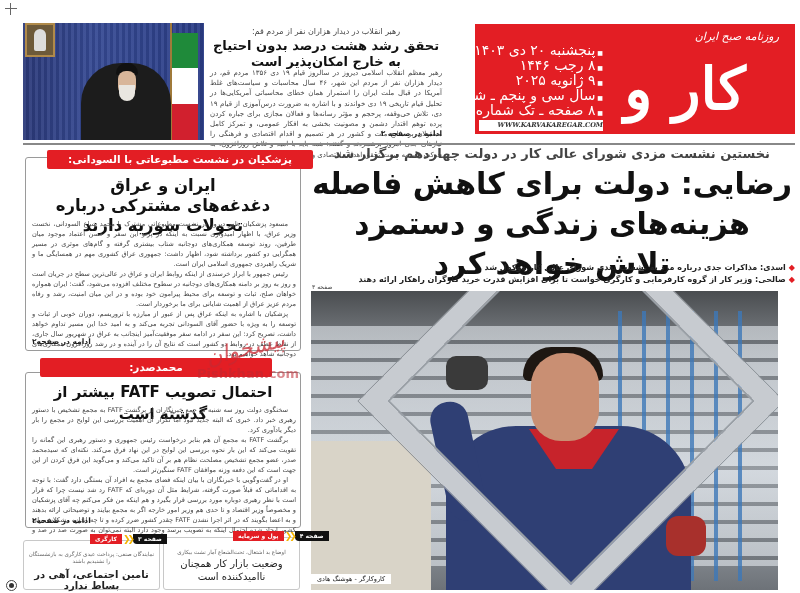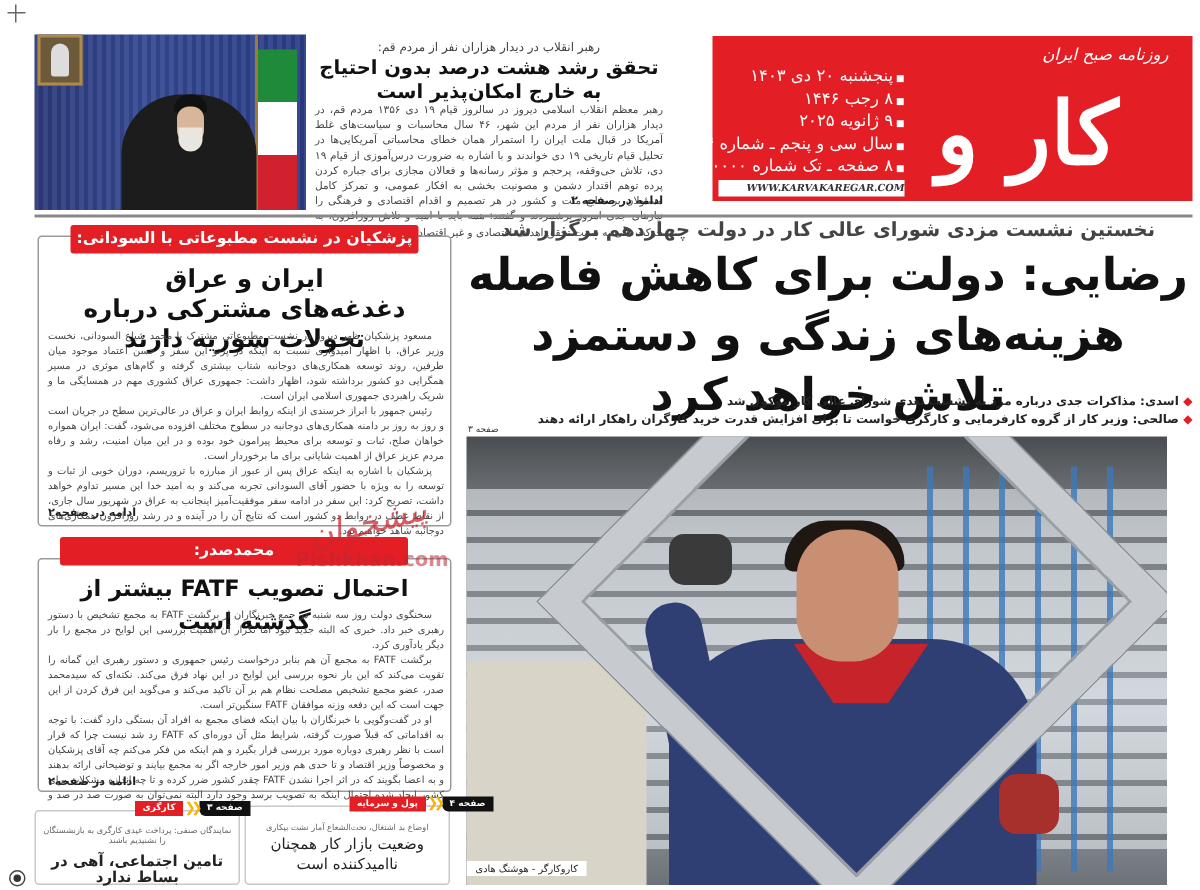--- a/index.html
+++ b/index.html
@@ -8,21 +8,21 @@
 
   .abs { position: absolute; }
 
   
   .masthead { left: 475px; top: 24px; width: 320px; height: 112px; }
   .mast-red { position: absolute; left: 0; top: 0; width: 320px; height: 110px; background: #e31e24; }
   .mast-tagline { position: absolute; right: 16px; top: 6px; color: #fff; font-size: 11px; font-style: italic; }
   .mast-logo { position: absolute; right: 10px; top: 22px; width: 200px; height: 86px; color: #fff;
     font-family: "DejaVu Serif", serif; font-weight: bold; font-size: 58px; line-height: 86px; text-align: center; letter-spacing: 2px; }
   .mast-info { position: absolute; left: 4px; top: 20px; width: 124px; }
-  .mast-info li { list-style: none; color: #fff; font-size: 11px; line-height: 13px; white-space: nowrap; }
+  .mast-info li { list-style: none; color: #fff; font-size: 14px; line-height: 13px; white-space: nowrap; }
   .mast-info li::before { content: "■ "; font-size: 6px; }
   .mast-url { position: absolute; left: 4px; top: 96px; width: 124px; height: 11px; background: #fff;
     color: #333; font-family: "DejaVu Serif", serif; font-size: 6.5px; font-weight: bold; text-align: right; line-height: 11px; direction: ltr; font-style: italic; }
 
   
   .top-photo { left: 23px; top: 23px; width: 181px; height: 117px; overflow: hidden;
     background: linear-gradient(90deg, #2c3a7a 0%, #364a94 40%, #2b3d86 100%); }
   .top-photo .curtain { position:absolute; inset:0;
     background: repeating-linear-gradient(90deg, rgba(255,255,255,0.06) 0 3px, rgba(0,0,0,0.08) 3px 6px); }
   .portrait { position:absolute; left: 2px; top: 0; width: 30px; height: 34px; background: #6d5a3a; border: 2px solid #b08a4a; }
@@ -67,21 +67,21 @@
   .mp-arm { position:absolute; left: 128px; top: 110px; width: 38px; height: 120px; background: #2f3f74; transform: rotate(-12deg); border-radius: 18px; }
   .mp-glove1 { position:absolute; left: 135px; top: 65px; width: 42px; height: 34px; background: #3a3a3a; border-radius: 10px; }
   .mp-glove2 { position:absolute; left: 355px; top: 225px; width: 40px; height: 40px; background: #a8302c; border-radius: 12px; }
   .photo-caption { position:absolute; left: 0; bottom: 6px; background: #fff; padding: 1px 6px; font-size: 6.5px; color: #222; }
 
   
   .box { border: 1px solid #9a9a9a; border-radius: 3px; background: #fff; }
   .box1 { left: 25px; top: 157px; width: 276px; height: 194px; }
   .box2 { left: 25px; top: 372px; width: 276px; height: 156px; }
   .red-tab { background: #e31e24; color: #fff; font-weight: bold; font-size: 10.5px; text-align: center; border-radius: 2px; }
-  .tab1 { left: 47px; top: 150px; width: 232px; height: 19px; line-height: 19px; }
+  .tab1 { left: 47px; top: 150px; width: 266px; height: 19px; line-height: 19px; }
   .tab2 { left: 40px; top: 358px; width: 232px; height: 19px; line-height: 19px; }
 
   .b1-title { left: 30px; top: 176px; width: 266px; text-align: center; font-weight: 900; font-size: 16.5px; line-height: 20px; color: #111; }
   .b1-body { left: 32px; top: 219px; width: 264px; font-size: 6.6px; line-height: 10px; color: #444; text-align: justify; }
   .b1-body p { text-indent: 8px; }
   .b1-cont { left: 32px; top: 337px; font-size: 7.5px; font-weight: bold; color: #222; }
 
   .b2-title { left: 30px; top: 381px; width: 266px; text-align: center; font-weight: 900; font-size: 15px; line-height: 22px; color: #111; }
   .b2-body { left: 32px; top: 405px; width: 264px; font-size: 6.6px; line-height: 10px; color: #444; text-align: justify; }
   .b2-body p { text-indent: 8px; }

